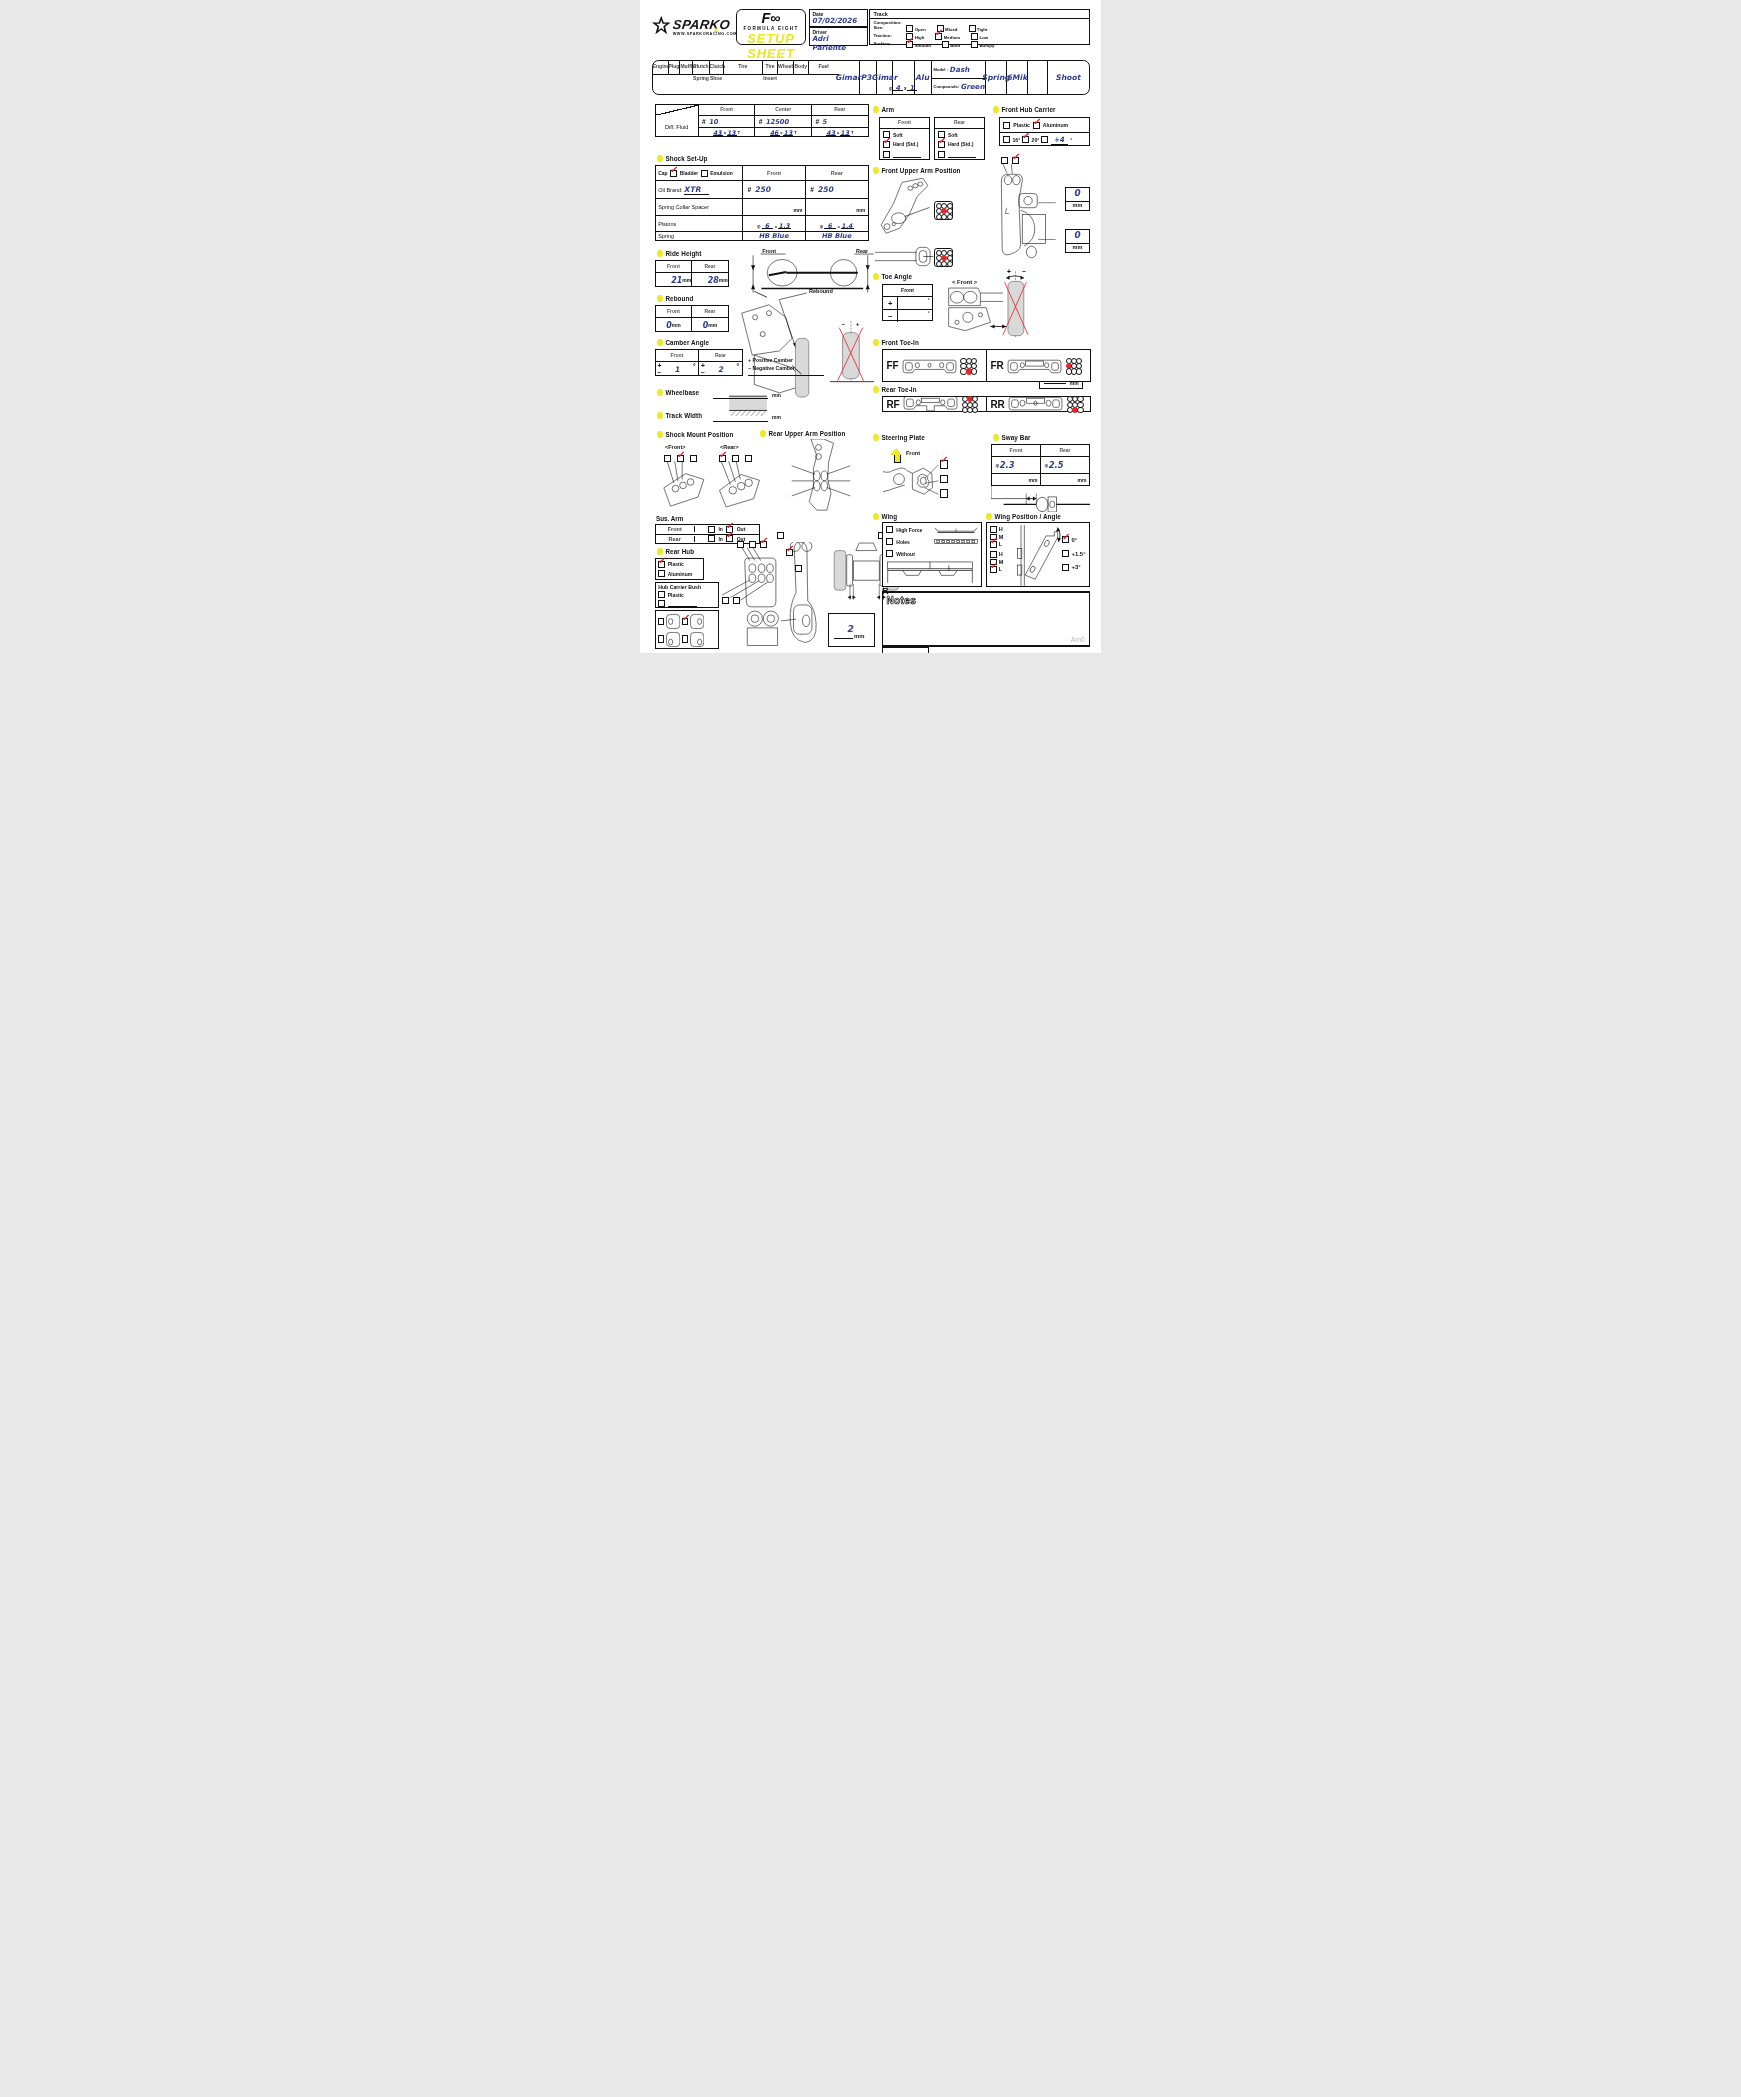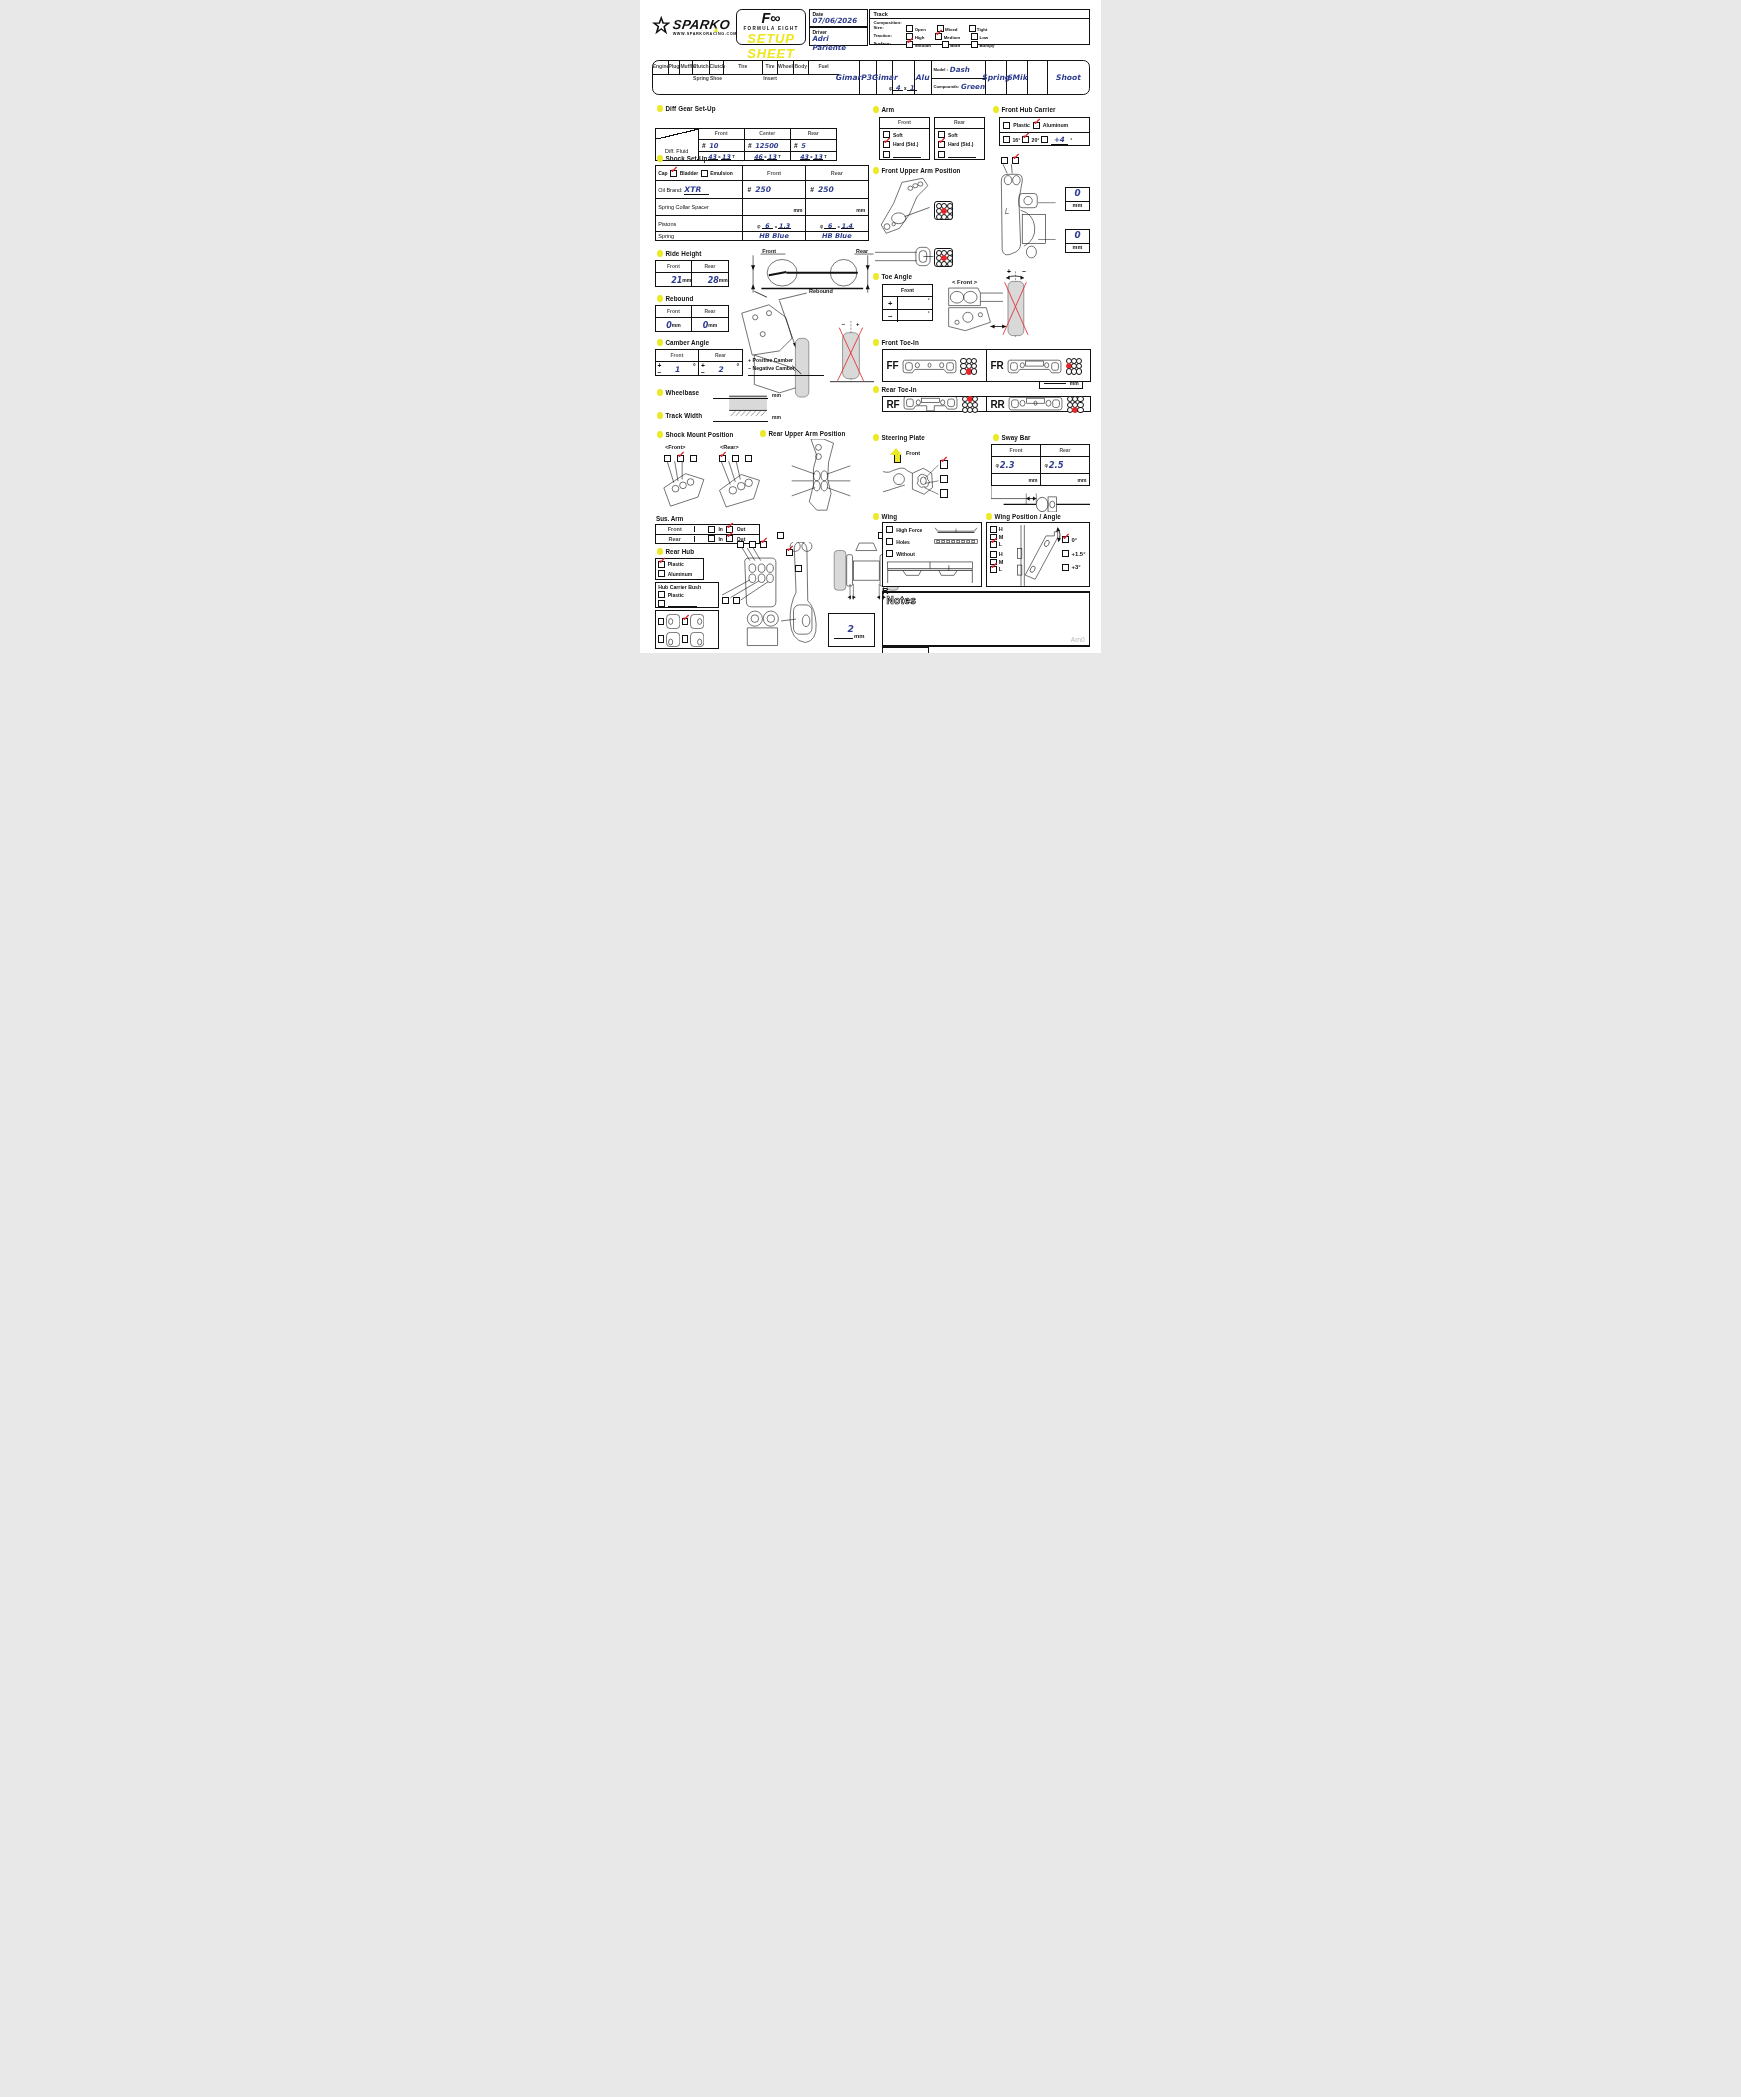--- a/index.html
+++ b/index.html
@@ -52,21 +52,21 @@
   </div>
 
   <div class="abs bx3" style="left:96px;top:9.2px;width:70px;height:36px;border-radius:5.9px;text-align:center;">
     <div style="font-weight:900;font-style:italic;font-size:14.3px;line-height:15px;margin-top:0.8px;">F∞</div>
     <div style="font-weight:bold;font-size:4.6px;letter-spacing:1.3px;">FORMULA EIGHT</div>
     <div style="font-weight:900;font-style:italic;font-size:13px;letter-spacing:0.8px;color:#ece71f;">SETUP SHEET</div>
   </div>
 
   <div class="abs bx" style="left:169px;top:9.2px;width:59px;height:17.6px;border-width:1.3px;padding:0.8px 2.5px;">
     <div style="font-weight:bold;font-size:5px;">Date</div>
-    <div class="hw" style="font-size:7.1px;margin-top:-0.8px;">07/06/2026</div>
+    <div class="hw" style="font-size:7.1px;margin-top:-0.8px;">07/02/2026</div>
   </div>
   <div class="abs bx" style="left:169px;top:27px;width:59px;height:18.5px;border-width:1.3px;padding:0.8px 2.5px;">
     <div style="font-weight:bold;font-size:5px;">Driver</div>
     <div class="hw" style="font-size:7.1px;margin-top:-0.8px;">Adri Pariente</div>
   </div>
 
   <div class="abs bx" style="left:229px;top:9.2px;width:221px;height:36px;border-width:1.3px;">
     <div style="font-weight:bold;font-size:5.5px;padding:0.8px 3.4px;border-bottom:1.3px solid #111;">Track</div>
     <div style="padding:0.8px 3.4px;font-size:4.4px;font-weight:bold;">
       <div>Composition:</div>
@@ -129,21 +129,21 @@
       <div style="width:8%;border-right:0.8px solid #111;display:flex;align-items:center;justify-content:center;" class="hw">6Mik</div>
       <div style="width:8.1%;border-right:0.8px solid #111;"></div>
       <div style="width:17.5%;display:flex;align-items:center;justify-content:center;" class="hw">Shoot</div>
     </div>
   </div>
 
   <div class="sec" style="left:17px;top:105px;">
       <span class="ydot"></span>
       <span>Diff Gear Set-Up</span>
     </div>
-  <div class="abs bx3" style="left:14.7px;top:128px;width:182px;height:33px;display:flex;">
+  <div class="abs bx3" style="left:14.7px;top:104px;width:214px;height:33px;display:flex;">
     <div style="width:42px;border-right:0.8px solid #111;position:relative;">
       <div class="abs" style="left:0;top:0;width:100%;height:10px;background:linear-gradient(to bottom right,transparent 48%,#111 48%,#111 54%,transparent 54%);"></div>
       <div class="abs" style="left:0;top:11px;width:100%;height:21px;display:flex;align-items:center;justify-content:center;font-size:5.5px;">Diff. Fluid</div>
     </div>
     <div style="flex:1;display:flex;flex-direction:column;">
       <div class="row" style="height:10px;border-bottom:0.8px solid #111;text-align:center;font-size:5px;color:#555;font-weight:bold;">
         <div style="flex:1;border-right:0.8px solid #111;line-height:9.2px;">Front</div>
         <div style="flex:1;border-right:0.8px solid #111;line-height:9.2px;">Center</div>
         <div style="flex:1;line-height:9.2px;">Rear</div>
       </div>

